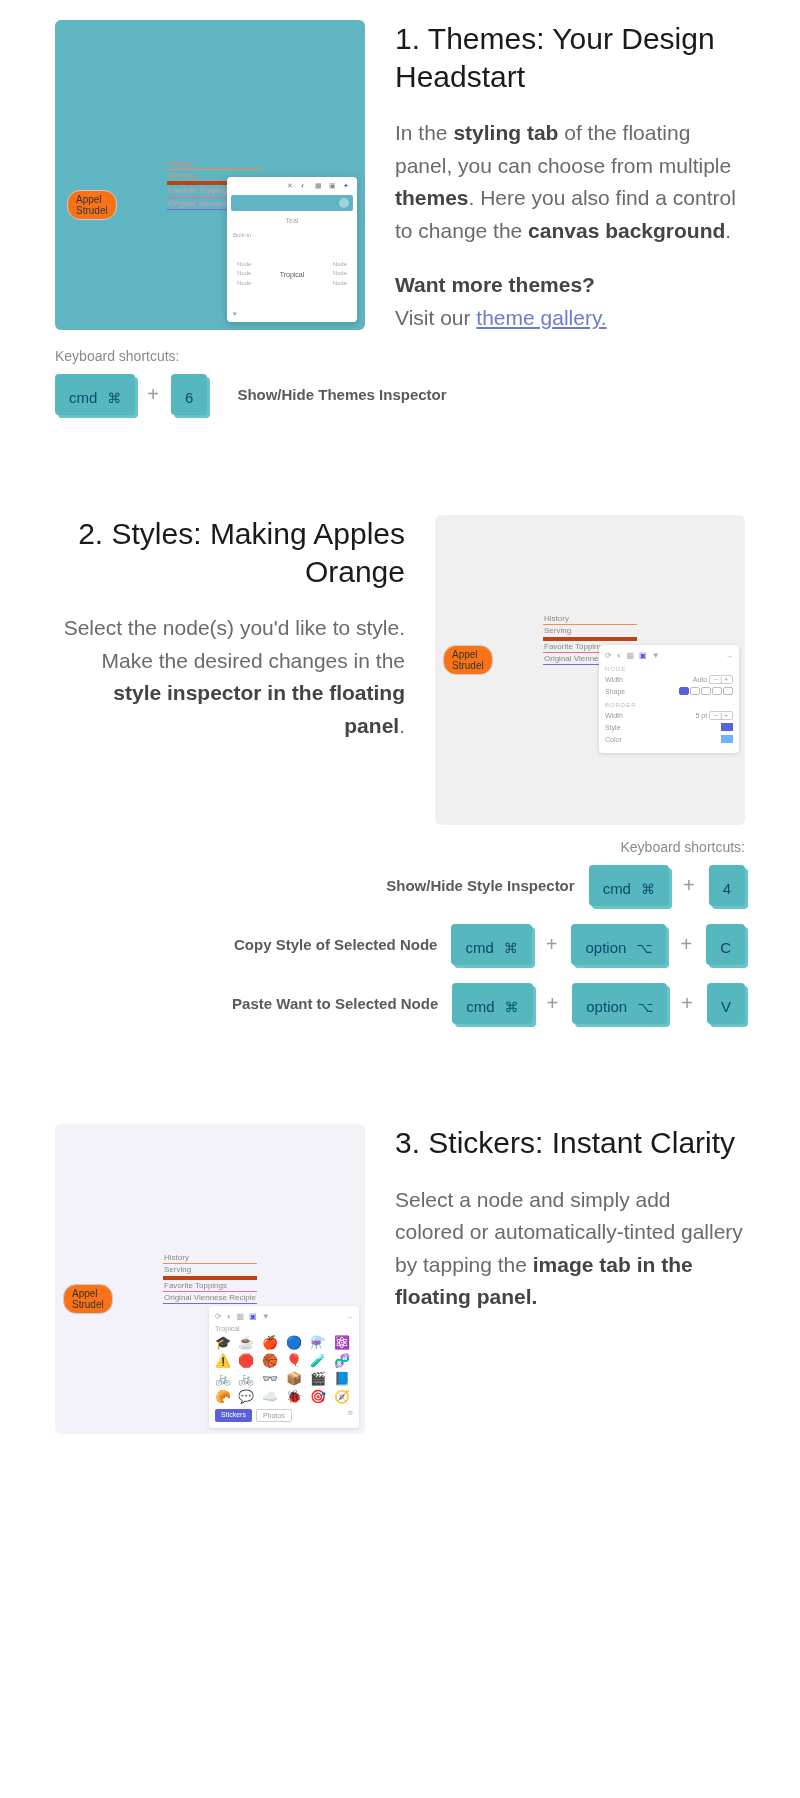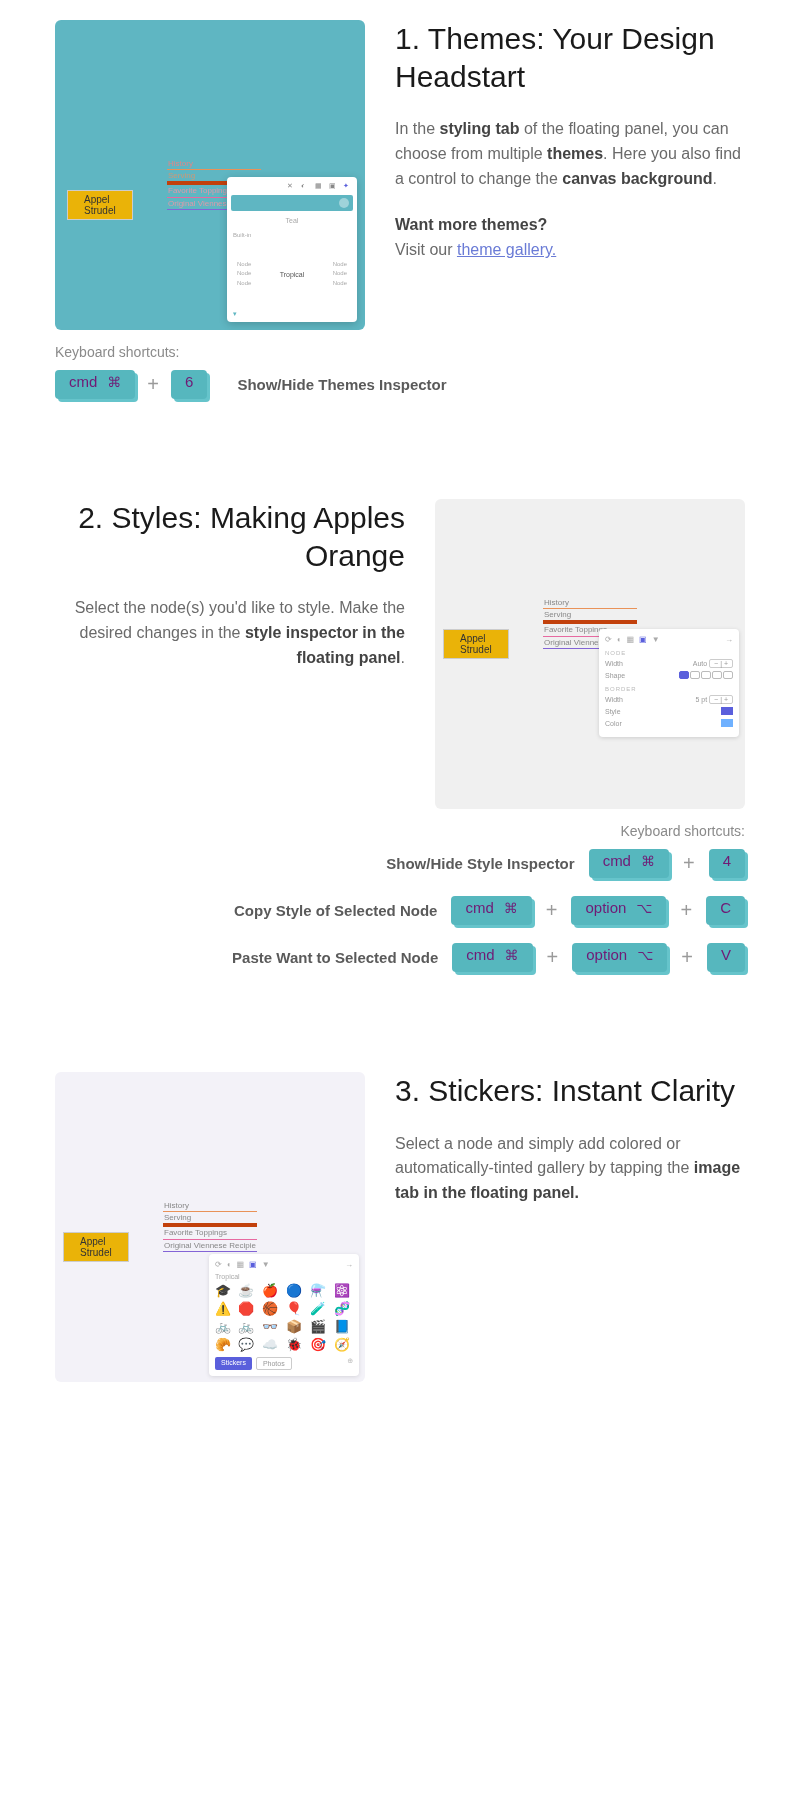--- a/index.html
+++ b/index.html
@@ -14,39 +14,39 @@
   .section { padding: 0 55px; margin-bottom: 100px; }
   .row { display: flex; gap: 30px; align-items: flex-start; }
   .col { flex: 1; }
   h2 {
     font-size: 30px;
     font-weight: 400;
     color: #1a1a1a;
     line-height: 1.25;
     margin-bottom: 22px;
   }
-  p { font-size: 16px; line-height: 1.55; color: #6a6a6a; font-weight: 300; }
+  p { font-size: 21px; line-height: 1.55; color: #6a6a6a; font-weight: 300; }
   p b, p strong { color: #444; font-weight: 600; }
   a { color: #6a7bd6; text-decoration: underline; }
   .img-box {
     width: 310px; height: 310px;
     border-radius: 6px;
     position: relative;
     overflow: hidden;
     flex: 0 0 310px;
   }
   .teal-bg { background: #5fb6c2; }
   .grey-bg { background: #f0f0f0; }
   .lav-bg  { background: #f3f2f8; }
 
   
   .mindmap { position:absolute; left:12px; top:130px; font-size:10px; }
   .mm-root {
-    background:#eab308; border:1px solid #ccc; border-radius:0;
-    padding:3px 16px; color:#333; font-size:10px;
+    background:#f97316; border:1px solid #ccc; border-radius:13px;
+    padding:3px 8px; color:#333; font-size:10px;
     position:absolute; left:0; top:40px;
   }
   .mm-kids { position:absolute; left:100px; top:8px; font-size:8px; line-height:1.4; }
   .mm-kids div { white-space:nowrap; padding:0 1px; }
   .mm-1 { color:#d88; border-bottom:1px solid #e99258; }
   .mm-2 { color:#c97; border-bottom:4px solid #c2410c; }
   .mm-3 { color:#d9a; border-bottom:1px solid #e76aa1; }
   .mm-4 { color:#d9a; border-bottom:1px solid #8364d6; }
   .dark .mm-kids div { color:#888; }
 
@@ -94,22 +94,22 @@
   .panel3 .grid{display:grid;grid-template-columns:repeat(6,1fr);gap:5px;font-size:13px;line-height:1;}
   .panel3 .grid span{color:#888;}
   .panel3 .bot{display:flex;justify-content:center;gap:4px;margin-top:6px;}
   .panel3 .bot .btn{background:#5a5fdc;color:#fff;font-size:7px;padding:2px 6px;border-radius:2px;}
   .panel3 .bot .btn2{border:1px solid #ccc;font-size:7px;padding:2px 6px;border-radius:2px;}
 
   
   .kbd-label { font-size:14px; color:#8a8a8a; margin:14px 0 10px; }
   .kbd-row { display:flex; align-items:center; gap:12px; margin-bottom:10px; }
   .key {
-    background:#56b7be; color:#701a75; border-radius:4px;
-    padding:3px 14px 9px 14px; font-size:15px; position:relative;
+    background:#56b7be; color:#0c4a6e; border-radius:4px;
+    padding:15px 14px 9px 14px; font-size:15px; position:relative;
     box-shadow: 3px 3px 0 0 #66c4cb;
     display:inline-flex; align-items:center; gap:10px;
     min-width:24px; justify-content:center;
   }
   .key .sym { font-size:14px; opacity:.95; }
   .plus { font-size:20px; color:#9a9a9a; font-weight:300; }
   .kbd-desc { font-size:15px; color:#5a5a5a; font-weight:600; }
   .kbd-table { display:flex; flex-direction:column; gap:18px; align-items:flex-end; }
   .kbd-table .line { display:flex; align-items:center; gap:14px; }
   .kbd-table .line .lbl { font-size:15px; color:#5a5a5a; font-weight:600; }

